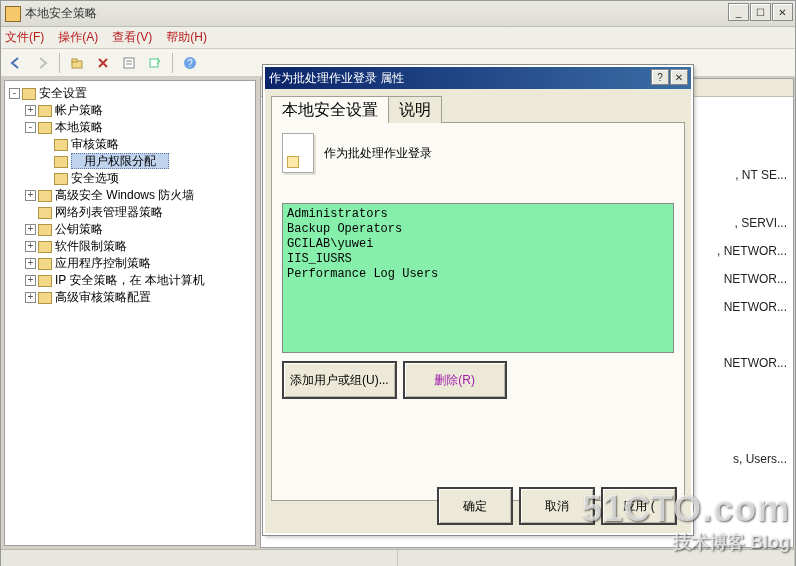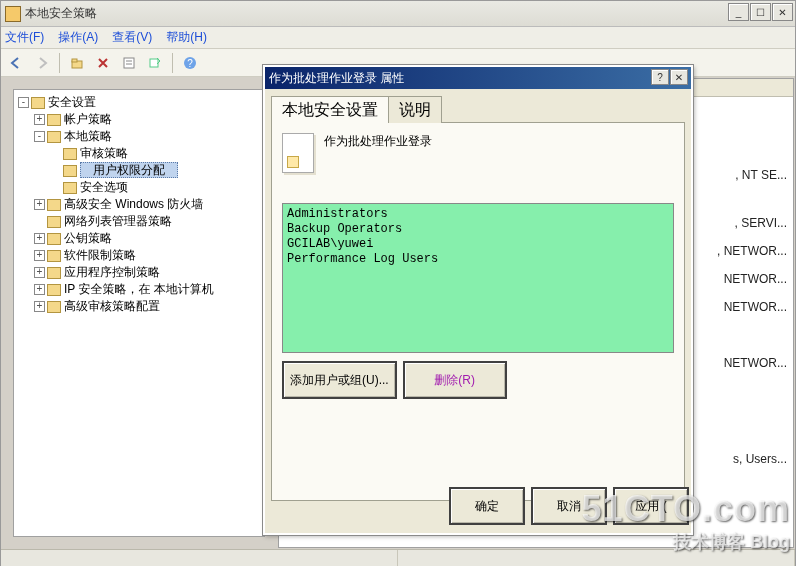--- a/index.html
+++ b/index.html
@@ -41,39 +41,39 @@
     display:flex;align-items:center;justify-content:center;
     font-family: Arial; font-size:10px; color:#333;
     box-shadow: inset 1px 1px 0 #fff;
   }
   .menubar {
     height: 22px; display:flex; align-items:center;
     padding: 0 4px; gap: 14px;
     background:#efeee7;
     border-bottom:1px solid #cfcdc2;
   }
-  .menubar span { color:#1d4ed8; }
+  .menubar span { color:#b91c1c; }
   .toolbar {
     height: 28px; display:flex; align-items:center;
     padding: 0 4px; gap:4px;
     background:#f4f3ec;
     border-bottom:1px solid #cfcdc2;
   }
   .tbtn {
     width:22px;height:22px;
     display:flex;align-items:center;justify-content:center;
     border:1px solid transparent;
   }
   .tsep{width:1px;height:20px;background:#c0beb0;margin:0 2px;}
   .content {
     display:flex; height: calc(566px - 22px - 22px - 28px - 22px);
   }
   .tree-pane {
     width: 252px; background:#fff;
-    border:1px solid #a0a0a0; margin:12px;
+    border:1px solid #a0a0a0; margin:3px;
     overflow:hidden; padding:4px 2px;
   }
   .tree ul { list-style:none; margin:0; padding-left:16px; }
   .tree > ul { padding-left:2px; }
   .tree li { white-space:nowrap; line-height:17px; }
   .tree .exp {
     display:inline-block;width:11px;height:11px;
     border:1px solid #888;background:#fff;
     text-align:center;line-height:8px;font-size:10px;
     margin-right:2px; vertical-align:middle; color:#555;
@@ -131,21 +131,21 @@
   }
   .tab.active{background:#fbfaf4; z-index:2;}
   .tabpage{
     margin:0 6px 6px 6px;
     border:1px solid #a0a090;border-top:none;
     background:#fbfaf4;
     height:378px;
     padding:10px;
     position:relative;
   }
-  .prop-header{display:flex;gap:10px;margin-bottom:12px;}
+  .prop-header{display:flex;align-items:center;gap:10px;margin-bottom:12px;}
   .prop-icon{
     width:32px;height:40px;background:#fff;border:1px solid #aaa;
     box-shadow:2px 2px 0 #e4e0d0;
     position:relative;
   }
   .prop-icon::after{
     content:""; position:absolute; left:4px; bottom:4px;
     width:10px;height:10px;background:#ffe9a8;border:1px solid #c7a848;
   }
   .listbox{
@@ -159,21 +159,21 @@
   .wbtn{
     min-width:104px;height:38px;
     background:#ece9d8;
     border:2px solid #404040;
     box-shadow:inset 1px 1px 0 #fff, inset -1px -1px 0 #b9b7a9;
     font-size:12px;
     display:flex;align-items:center;justify-content:center;
   }
   .wbtn[disabled]{color:#a21caf;}
   .dlg-buttons{
-    position:absolute;right:2px;bottom:8px;display:flex;gap:6px;
+    position:absolute;right:14px;bottom:8px;display:flex;gap:6px;
   }
   .dlg-buttons .wbtn{min-width:76px;}
 
   .watermark{
     position:absolute; right:6px; bottom:12px;
     font-family: Arial, sans-serif;
     color:rgba(255,255,255,0.7);
     text-shadow:1px 1px 2px rgba(0,0,0,0.6);
     z-index:50; text-align:right;
   }
@@ -305,20 +305,21 @@
   <div class="tabpage">
     <div class="prop-header">
       <div class="prop-icon"></div>
       <span>作为批处理作业登录</span>
     </div>
     <div style="height:18px"></div>
     <div class="listbox" id="members-list">
         <div>Administrators</div>
         <div>Backup Operators</div>
         <div>GCILAB\yuwei</div>
+        <div>IIS_IUSRS</div>
         <div>Performance Log Users</div>
       </div>
     <div class="btnrow">
       <button class="wbtn">添加用户或组(U)...</button>
       <button class="wbtn" disabled="">删除(R)</button>
     </div>
   </div>
   <div class="dlg-buttons">
     <button class="wbtn">确定</button>
     <button class="wbtn">取消</button>

